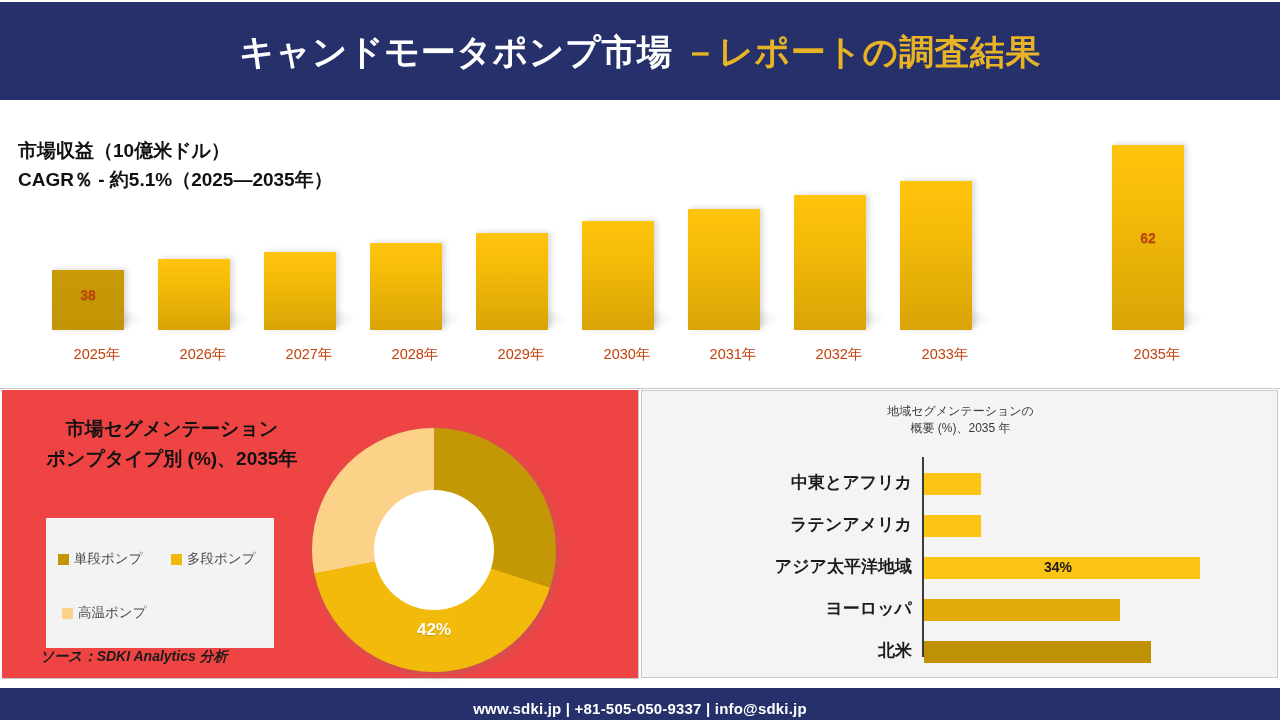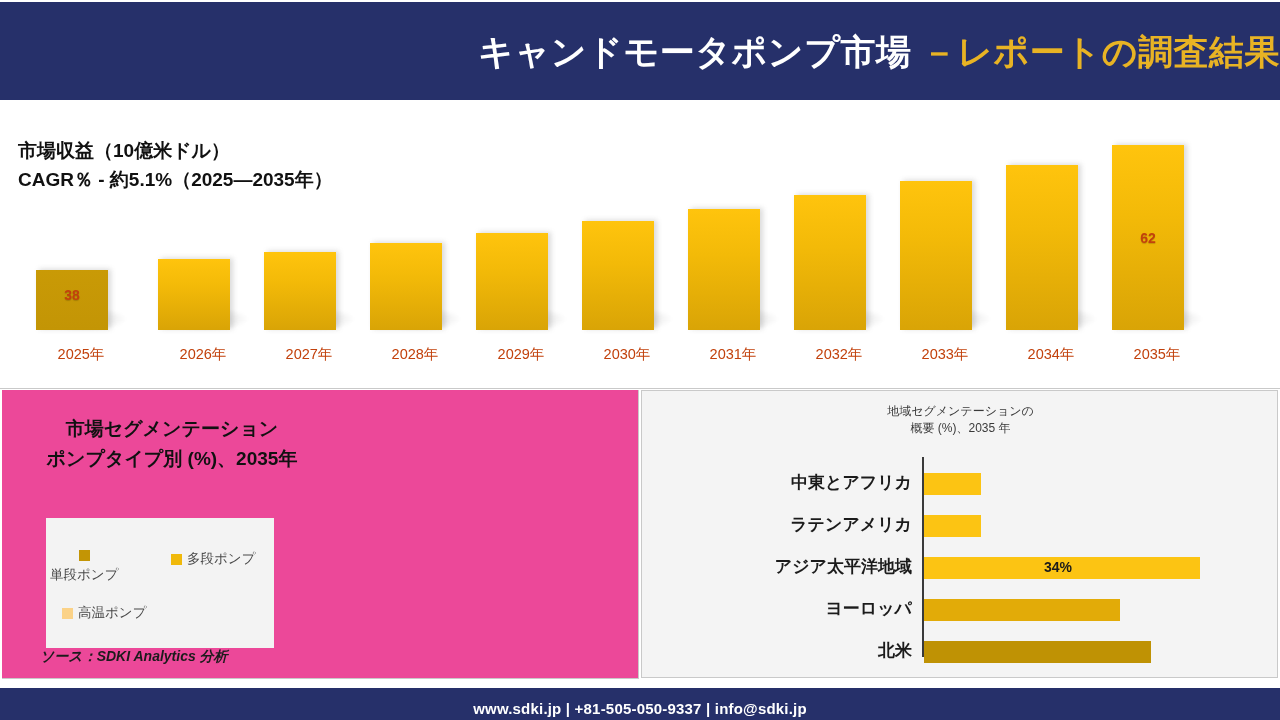--- a/index.html
+++ b/index.html
@@ -24,21 +24,21 @@
   
   .header-band {
     position: absolute;
     left: 0;
     top: 2px;
     width: 1280px;
     height: 98px;
     background: #26306a;
     display: flex;
     align-items: center;
-    justify-content: flex-end;
+    justify-content: center;
   }
   .header-title {
     font-size: 35px;
     font-weight: bold;
     letter-spacing: 0.5px;
     white-space: nowrap;
     line-height: 1;
   }
   .t-white { color: #ffffff; }
   .t-gold  { color: #e8b324; }
@@ -119,21 +119,21 @@
     color: #c2410c;
   }
 
   
   .panel-left {
     position: absolute;
     left: 2px;
     top: 390px;
     width: 636px;
     height: 288px;
-    background: #ec4899;
+    background: #ef4444;
     border-right: 1px solid #c9c9c9;
     border-bottom: 1px solid #c9c9c9;
   }
   .donut-title {
     position: absolute;
     left: 20px;
     top: 24px;
     width: 300px;
     text-align: center;
     line-height: 1.6;
@@ -316,21 +316,21 @@
 
   <div class="topchart">
 
     <div class="topchart-captions">
       <div class="cap-line">市場収益（10億米ドル）</div>
       <div class="cap-line">CAGR％ - 約5.1%（2025―2035年）</div>
     </div>
 
     <div class="bars-area">
 
-      <div class="bar-col first" style="left:28px;">
+      <div class="bar-col first" style="left:44px;">
         <div class="bar-shadow"></div>
         <div class="bar-rect" style="height:60px;"></div>
         <div class="bar-value" style="bottom:85px;">38</div>
         <div class="bar-label">2025年</div>
       </div>
 
       <div class="bar-col" style="left:150px;">
         <div class="bar-shadow"></div>
         <div class="bar-rect" style="height:71px;"></div>
         <div class="bar-label">2026年</div>
@@ -371,58 +371,58 @@
         <div class="bar-rect" style="height:135px;"></div>
         <div class="bar-label">2032年</div>
       </div>
 
       <div class="bar-col" style="left:892px;">
         <div class="bar-shadow"></div>
         <div class="bar-rect" style="height:149px;"></div>
         <div class="bar-label">2033年</div>
       </div>
 
-      <div class="bar-col" style="left:998px;">
-        <div class="bar-shadow"></div>
-        <div class="bar-rect" style="height:165px;"></div>
-        <div class="bar-label">2034年</div>
-      </div>
 
       <div class="bar-col" style="left:1104px;">
         <div class="bar-shadow"></div>
         <div class="bar-rect" style="height:185px;"></div>
         <div class="bar-value" style="bottom:142px;">62</div>
         <div class="bar-label">2035年</div>
       </div>
 
     </div>
   </div>
 
   <div class="panel-left">
 
     <div class="donut-title">
       <div class="l">市場セグメンテーション</div>
       <div class="l">ポンプタイプ別 (%)、2035年</div>
     </div>
 
     <div class="legend-box">
-      <div class="legend-row" style="left:4px; top:32px;flex-direction:column;">
+      <div class="legend-row" style="left:12px; top:32px;">
         <span class="legend-swatch" style="background:#c39505;"></span>
         <span class="legend-text">単段ポンプ</span>
       </div>
       <div class="legend-row" style="left:125px; top:32px;">
         <span class="legend-swatch" style="background:#f0b90b;"></span>
         <span class="legend-text">多段ポンプ</span>
       </div>
       <div class="legend-row" style="left:16px; top:86px;">
         <span class="legend-swatch" style="background:#fbd287;"></span>
         <span class="legend-text">高温ポンプ</span>
       </div>
     </div>
 
+    <div class="donut-wrap">
+      <div class="donut" style="background: conic-gradient(from 0deg, #c49706 0deg 108deg, #f2ba0a 108deg 259deg, #fbd287 259deg 360deg);"></div>
+      <div class="donut-hole"></div>
+      <div class="donut-label">42%</div>
+    </div>
 
     <div class="source-note">ソース：SDKI Analytics 分析</div>
   </div>
 
   <div class="panel-right">
 
     <div class="region-title">
       <div class="l">地域セグメンテーションの</div>
       <div class="l">概要 (%)、2035 年</div>
     </div>

